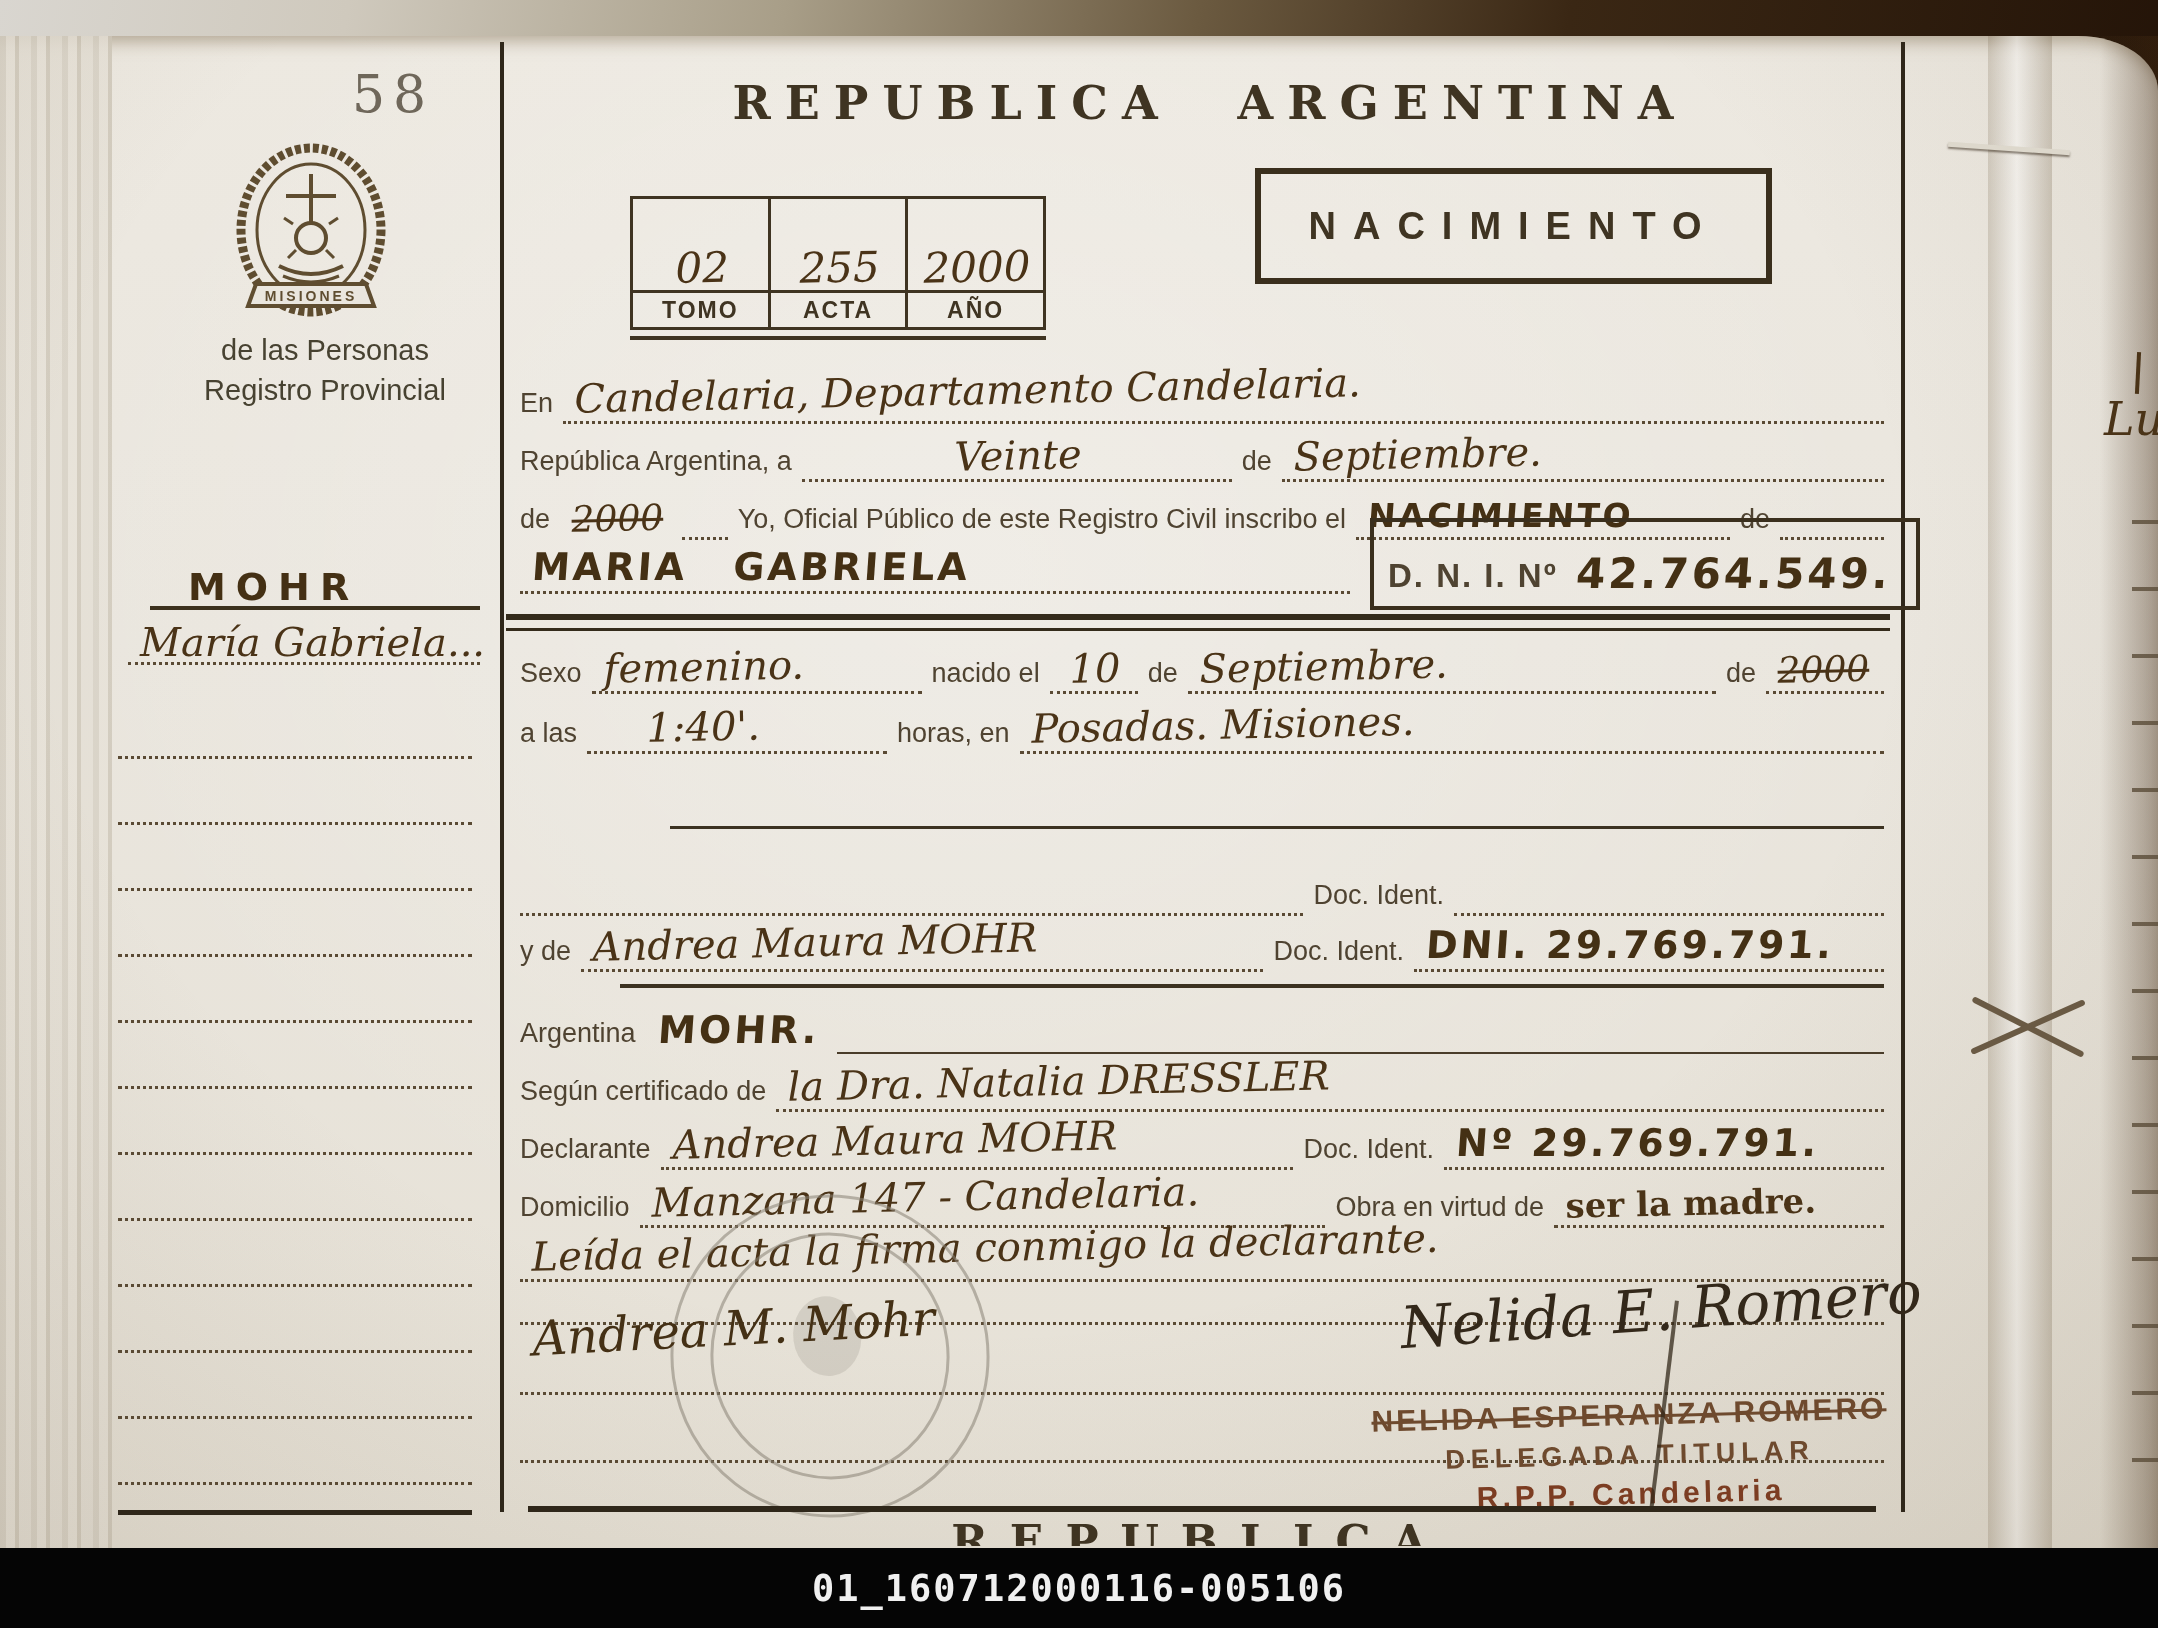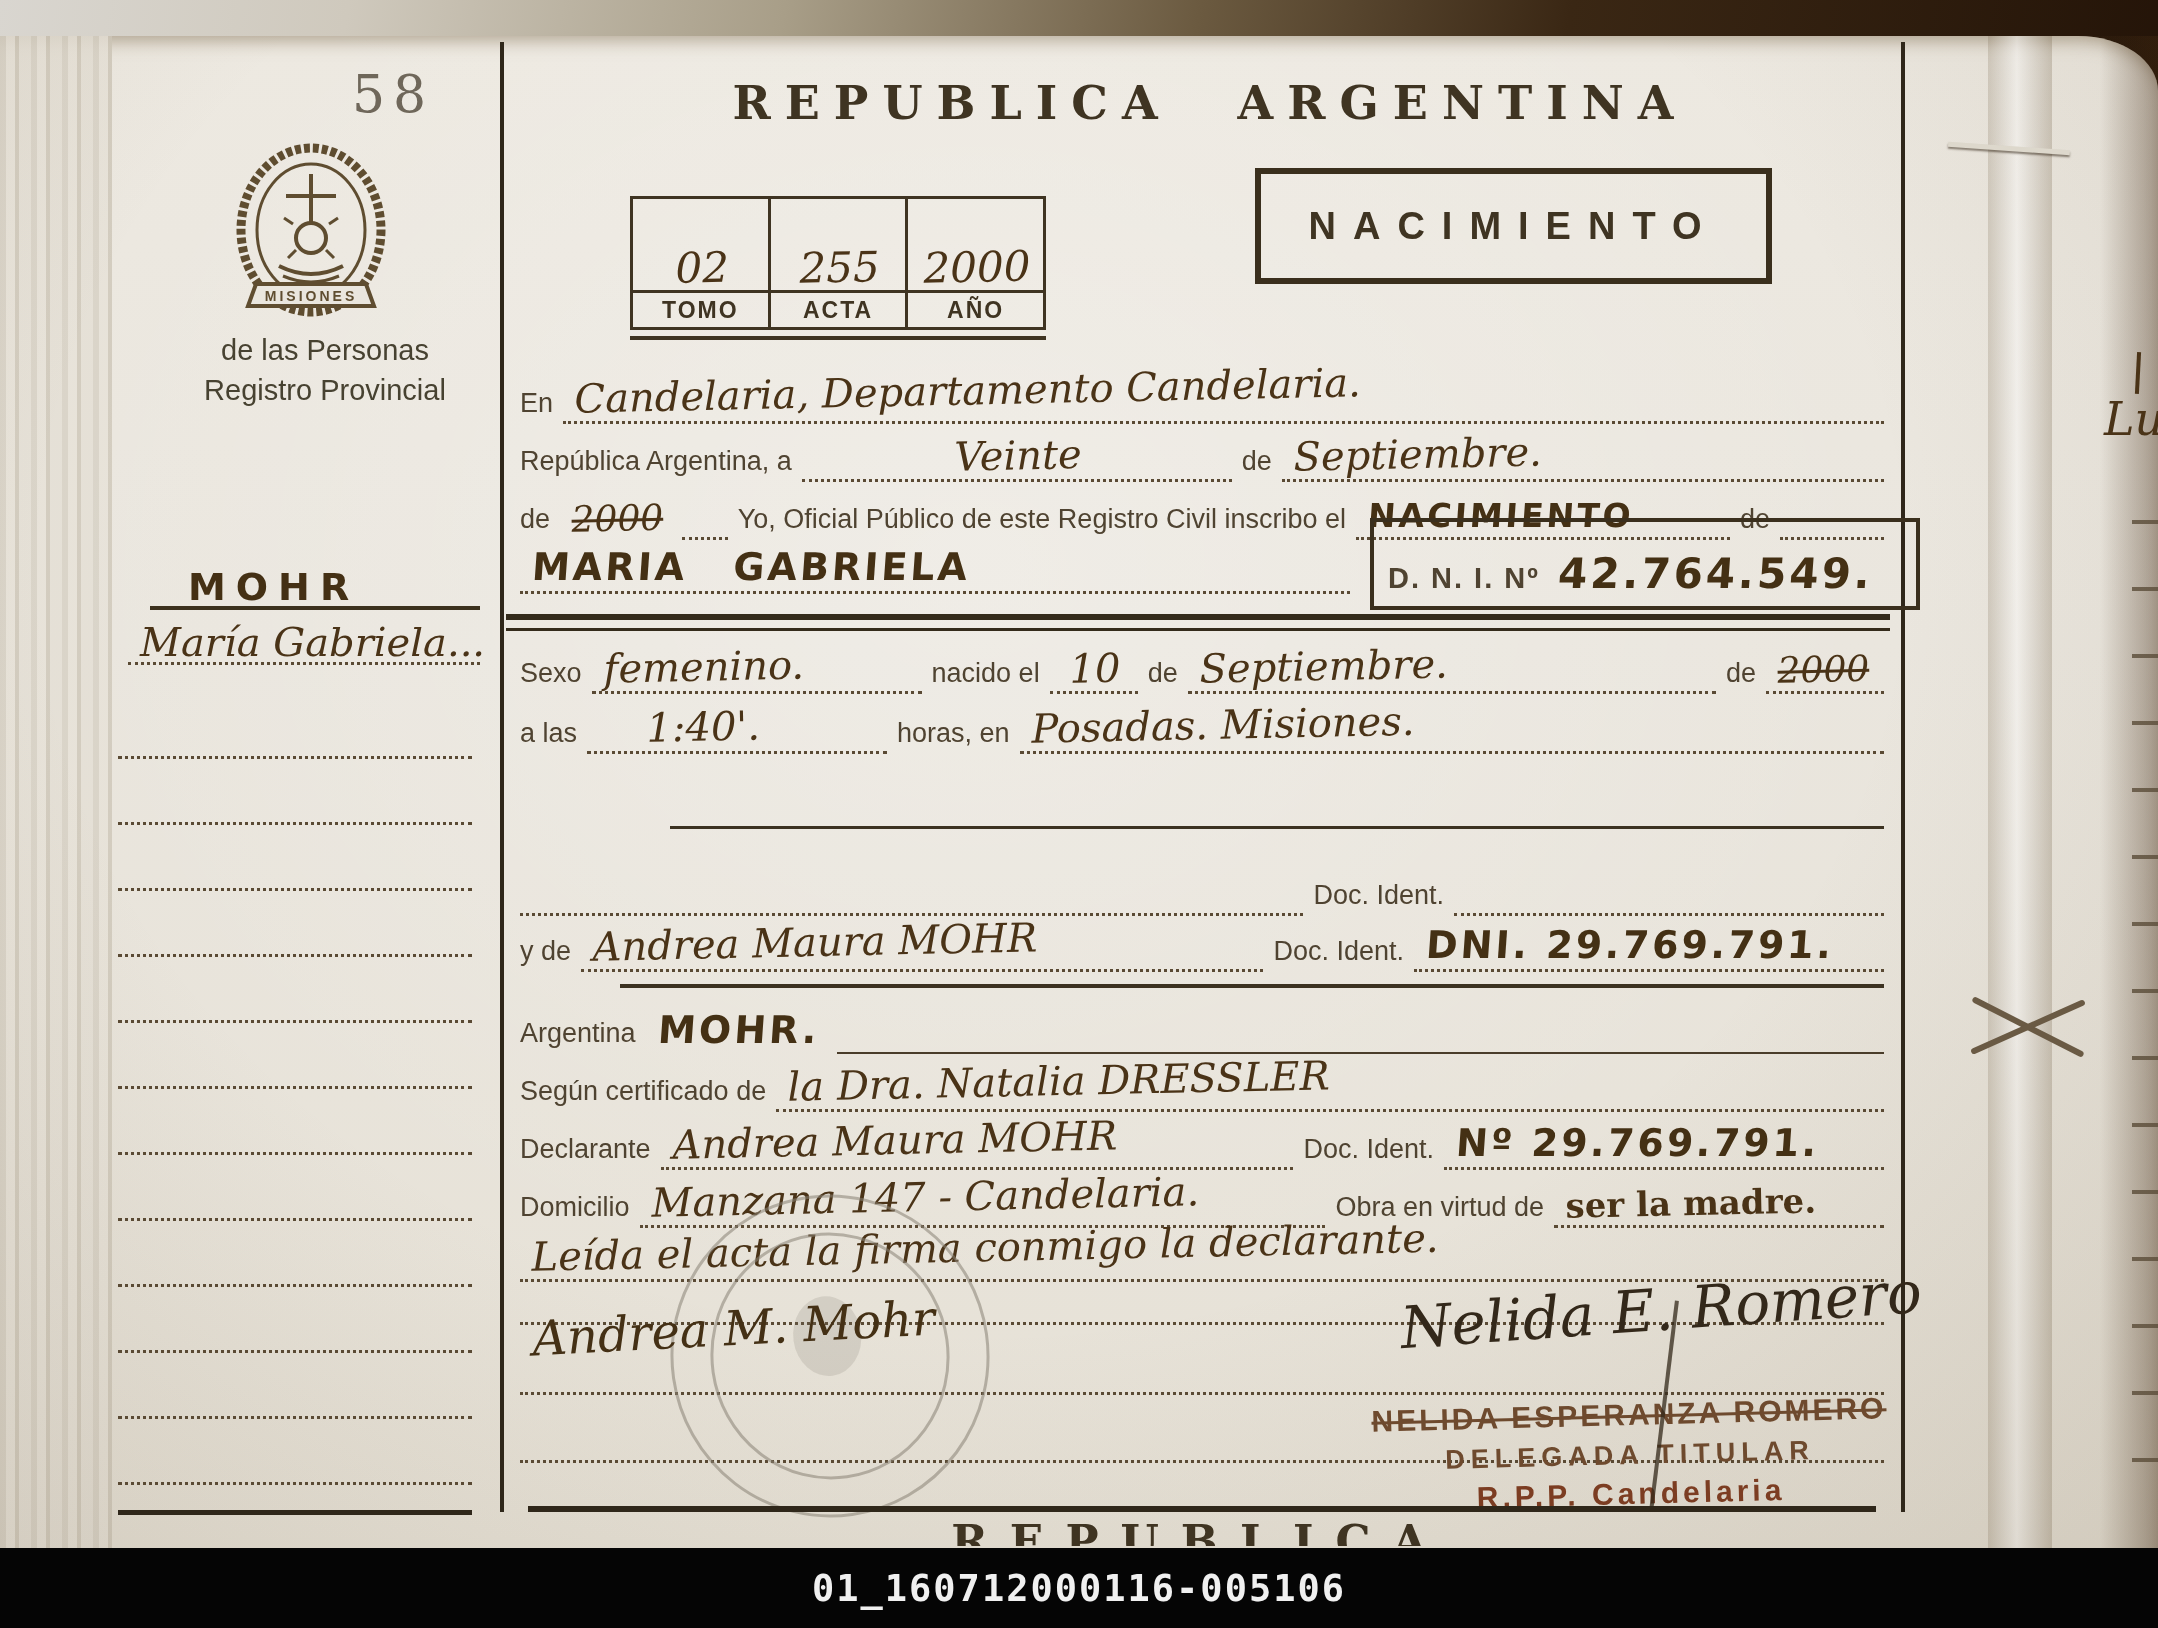--- a/index.html
+++ b/index.html
@@ -46,21 +46,21 @@
   .rec-cell:last-child{border-right:none;}
   .rec-val{flex:1;display:flex;align-items:flex-end;justify-content:center;border-bottom:3px solid #3f3422;}
   .rec-val .hw{font-size:42px;padding-bottom:0;}
   .rec-lbl{height:34px;display:flex;align-items:center;justify-content:center;
     font:bold 23px "Liberation Sans",sans-serif;color:#3f3422;letter-spacing:2px;text-align:center;}
   .nac-box{position:absolute;left:735px;top:168px;width:505px;height:104px;border:6px solid #3a2f1d;
     display:flex;align-items:center;justify-content:center;
     font:bold 38px "Liberation Sans",sans-serif;color:#3f3422;letter-spacing:17px;}
   .dni-box{position:absolute;left:850px;top:518px;width:520px;height:78px;border:4px solid #3a2f1d;
     display:flex;align-items:flex-end;padding:0 8px 6px 14px;gap:6px;}
-  .dni-box .lbl{font-weight:bold;font-size:29px;letter-spacing:2px;}
+  .dni-box .lbl{font-weight:bold;font-size:33px;letter-spacing:2px;}
   .dni-box .hwp{font-size:42px;}
   .dbl-rule{position:absolute;left:-14px;right:10px;top:614px;height:8px;
     border-top:6px solid #342b1b;border-bottom:3px solid #342b1b;}
   .thin-rule{position:absolute;background:#3c3221;}
   .dots-line{position:absolute;border-bottom:3px dotted #5a4a34;}
   .bottom-rule{position:absolute;left:8px;right:24px;top:1506px;height:6px;background:#2f271a;}
   .cutoff{position:absolute;left:180px;right:200px;top:1513px;height:33px;overflow:hidden;text-align:center;}
   .cutoff span{font:bold 44px "DejaVu Serif",serif;color:#3f3422;letter-spacing:22px;word-spacing:40px;line-height:58px;}
   
   .pageno{position:absolute;left:352px;top:64px;font:52px "DejaVu Serif",serif;color:#6f675a;letter-spacing:8px;}

